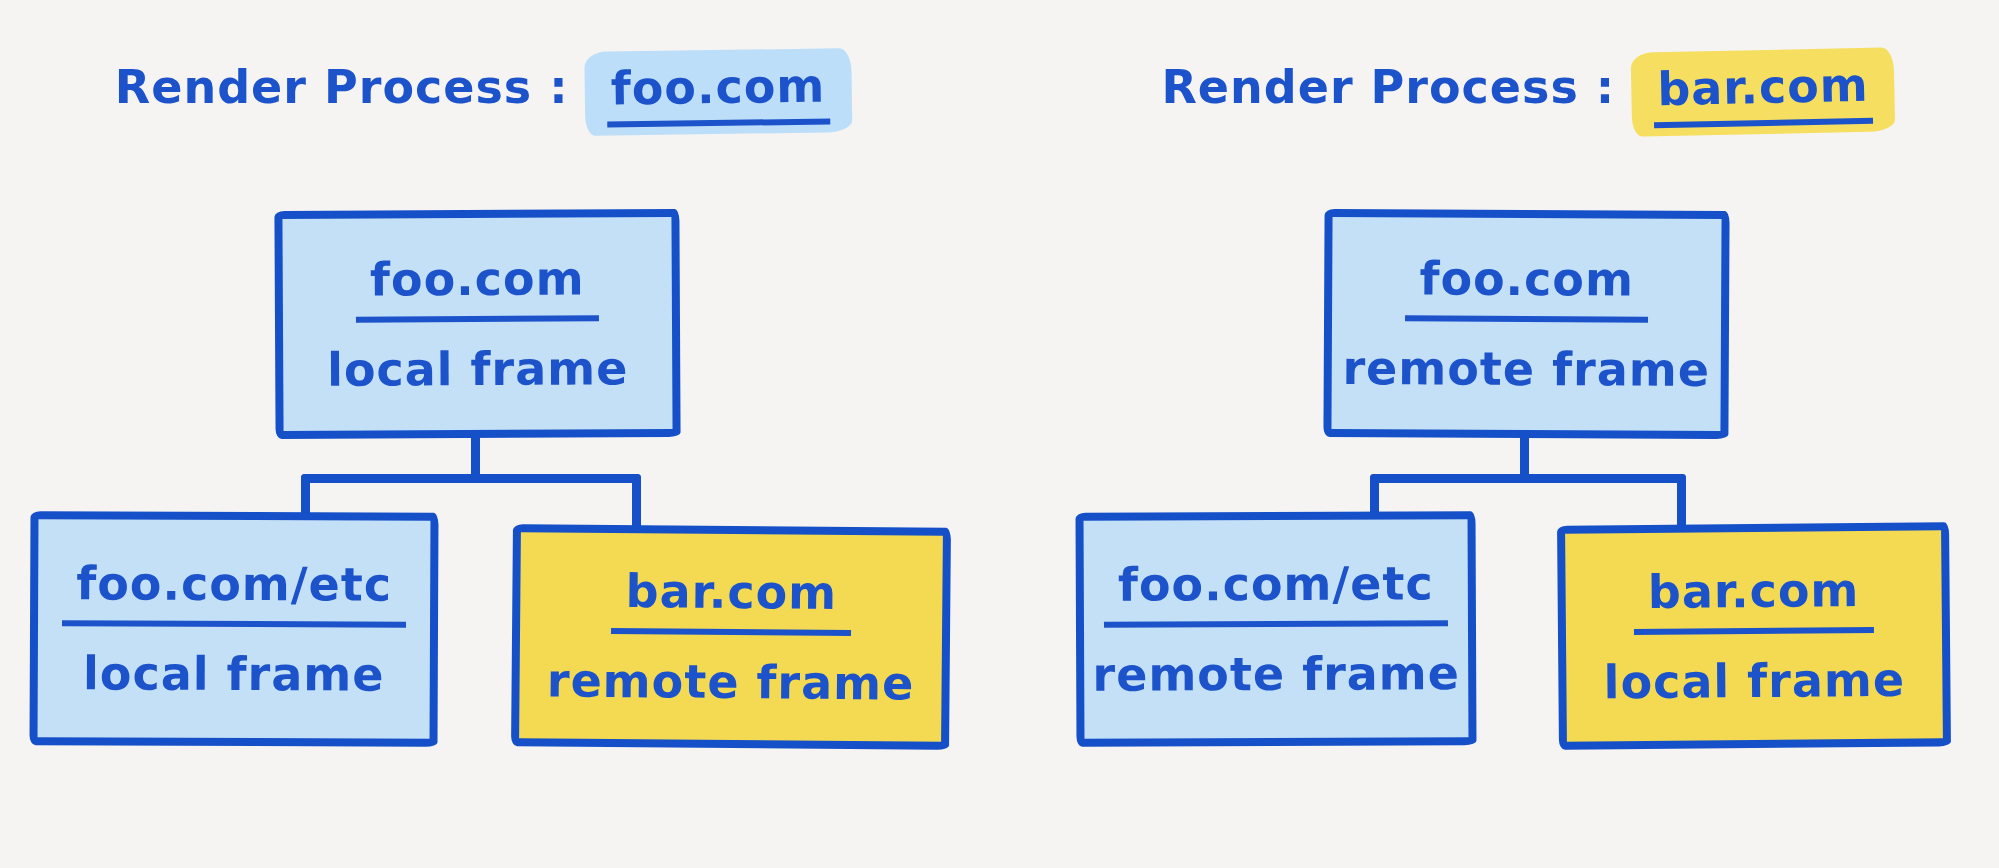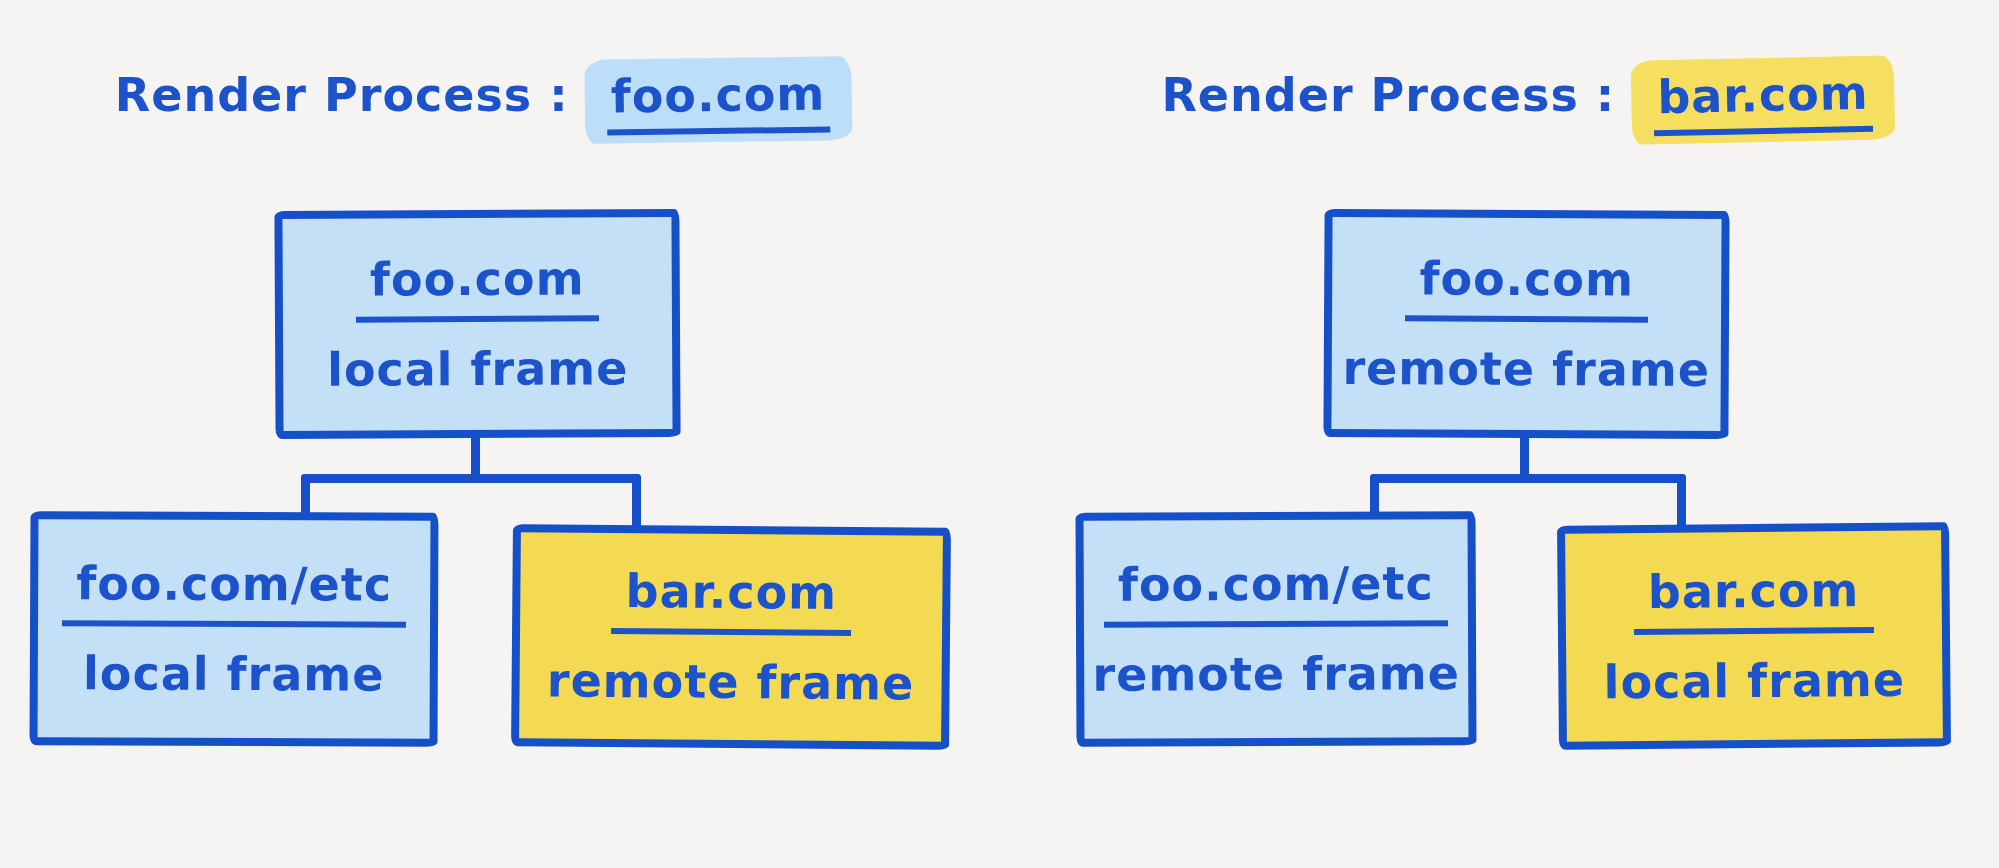--- a/index.html
+++ b/index.html
@@ -20,21 +20,21 @@
   }
   .canvas {
     position: relative;
     width: 1999px;
     height: 868px;
     background: var(--background);
     overflow: hidden;
   }
   .tree-title {
     position: absolute;
-    top: 58px;
+    top: 50px;
     transform: translateX(-50%);
     white-space: nowrap;
     font-size: 46px;
     letter-spacing: 1px;
     display: flex;
     align-items: baseline;
     gap: 16px;
   }
   .hl {
     display: inline-block;

